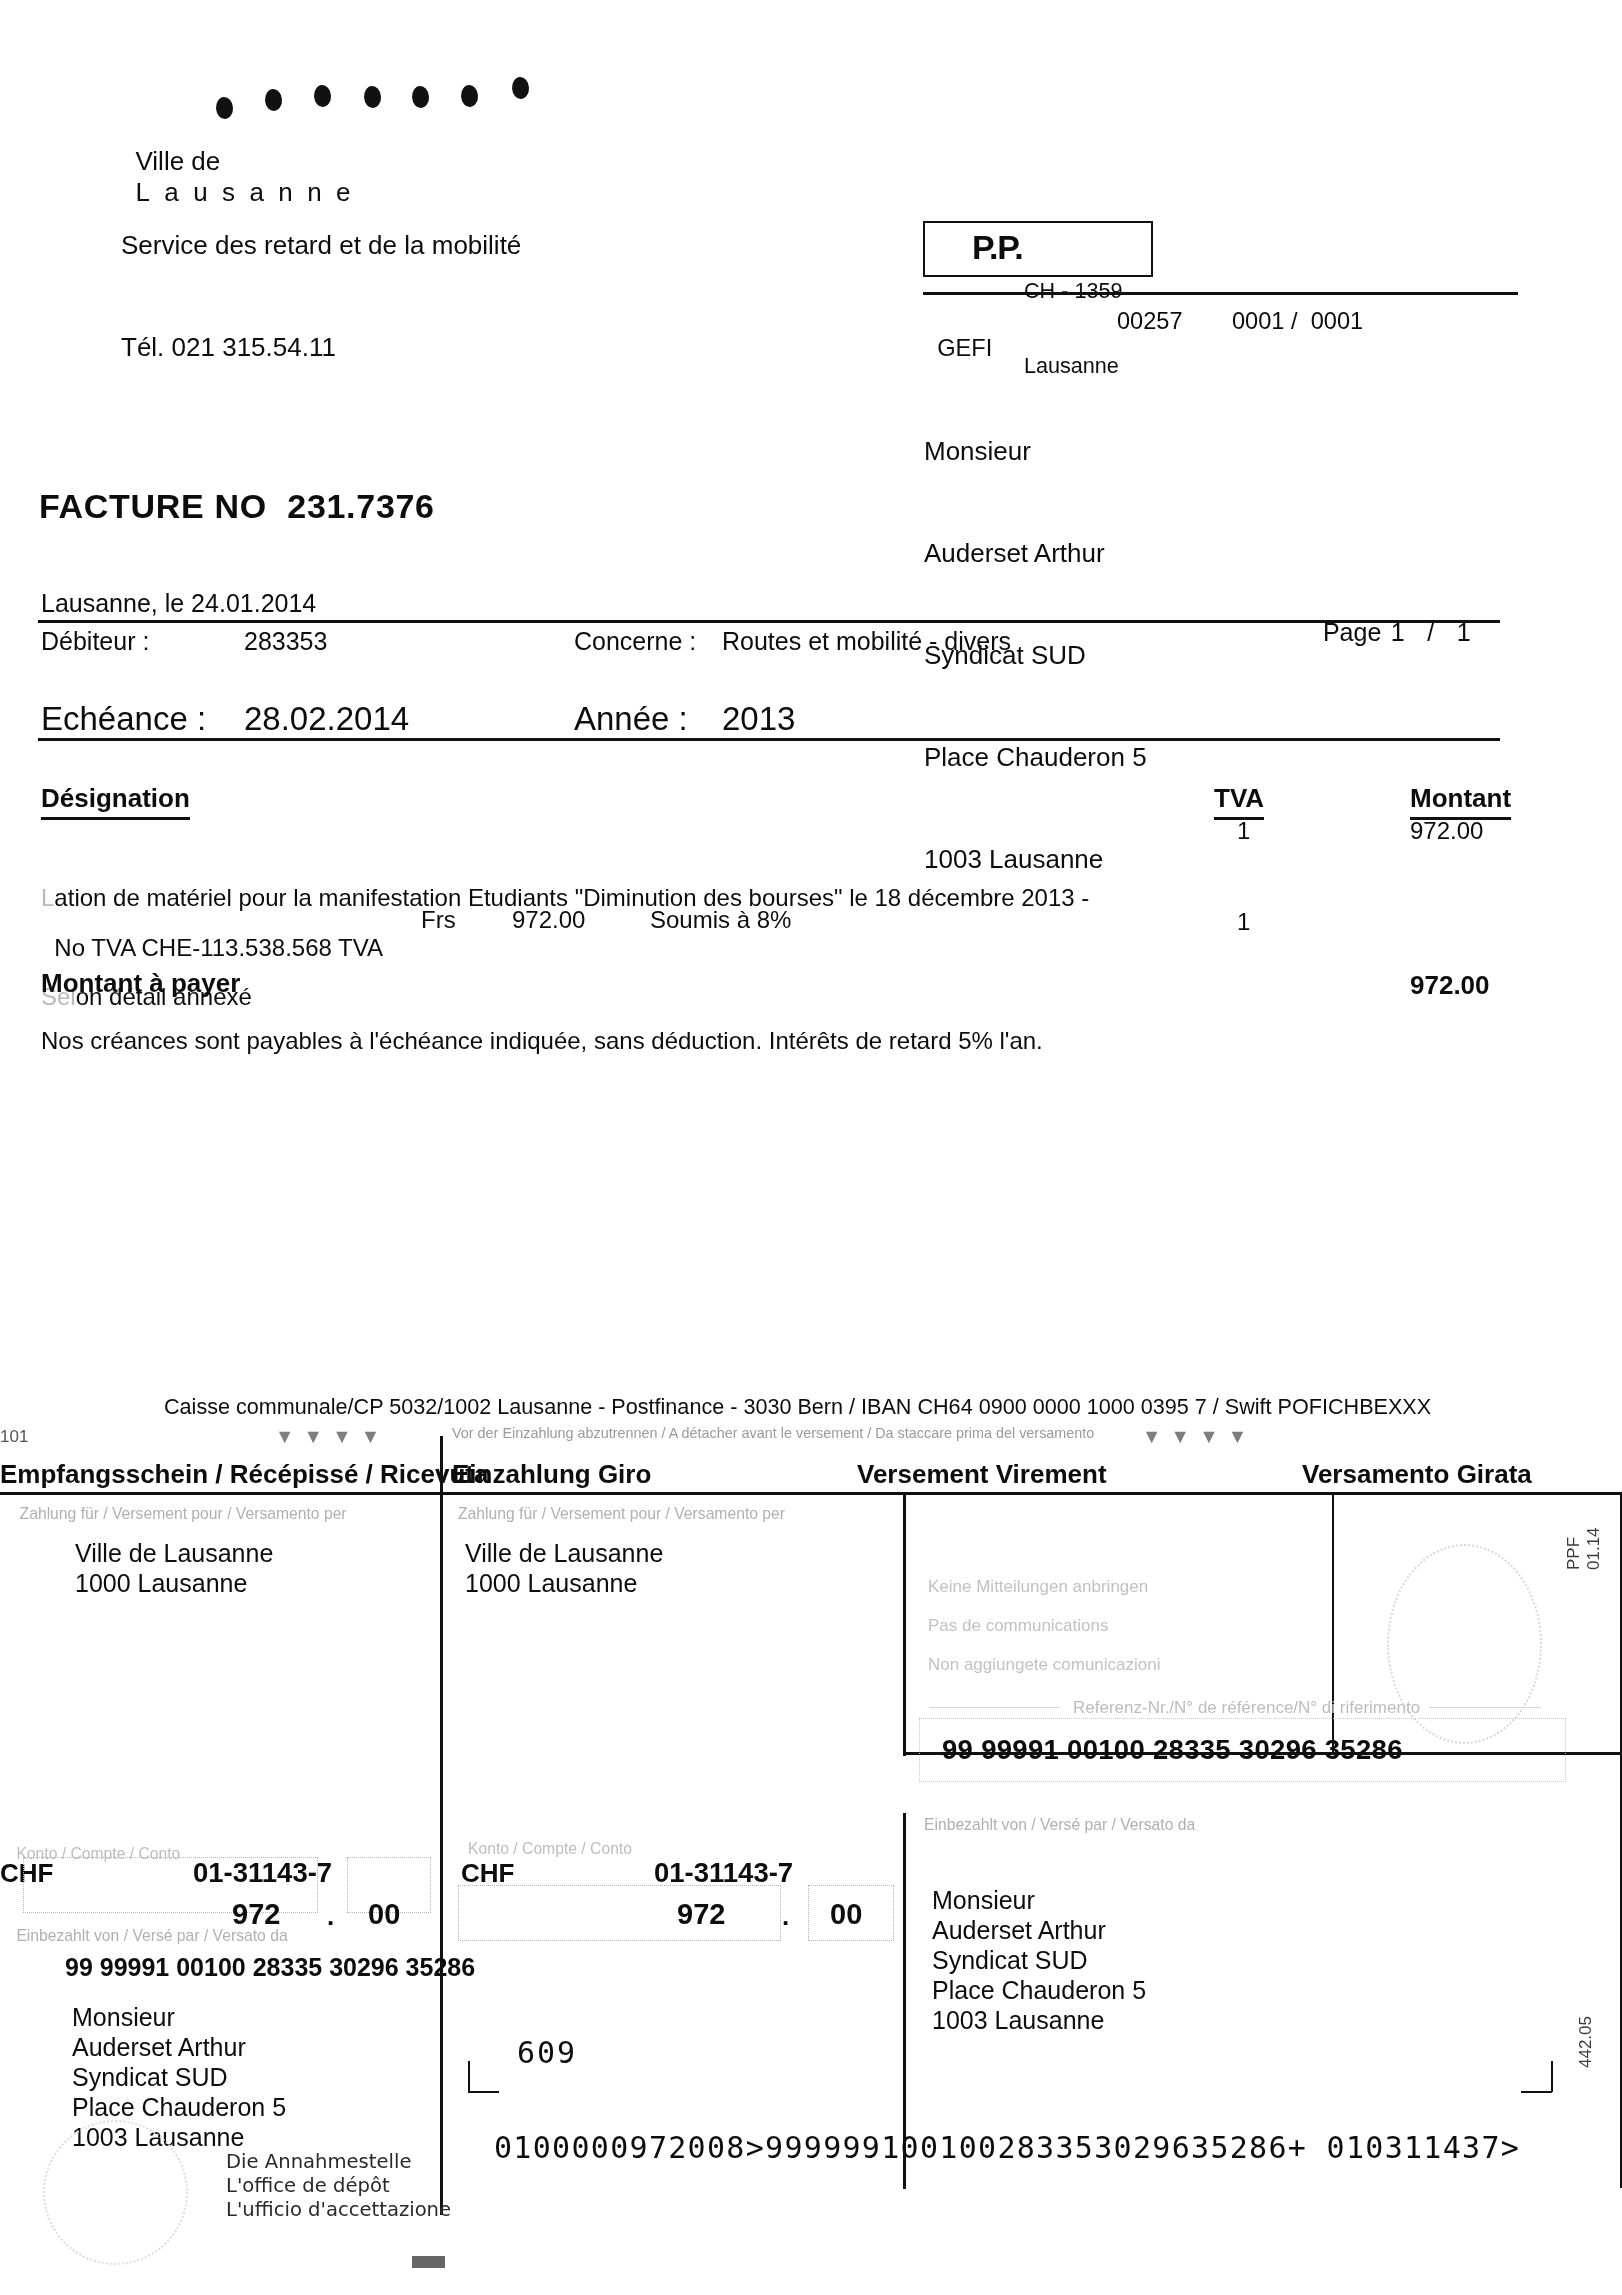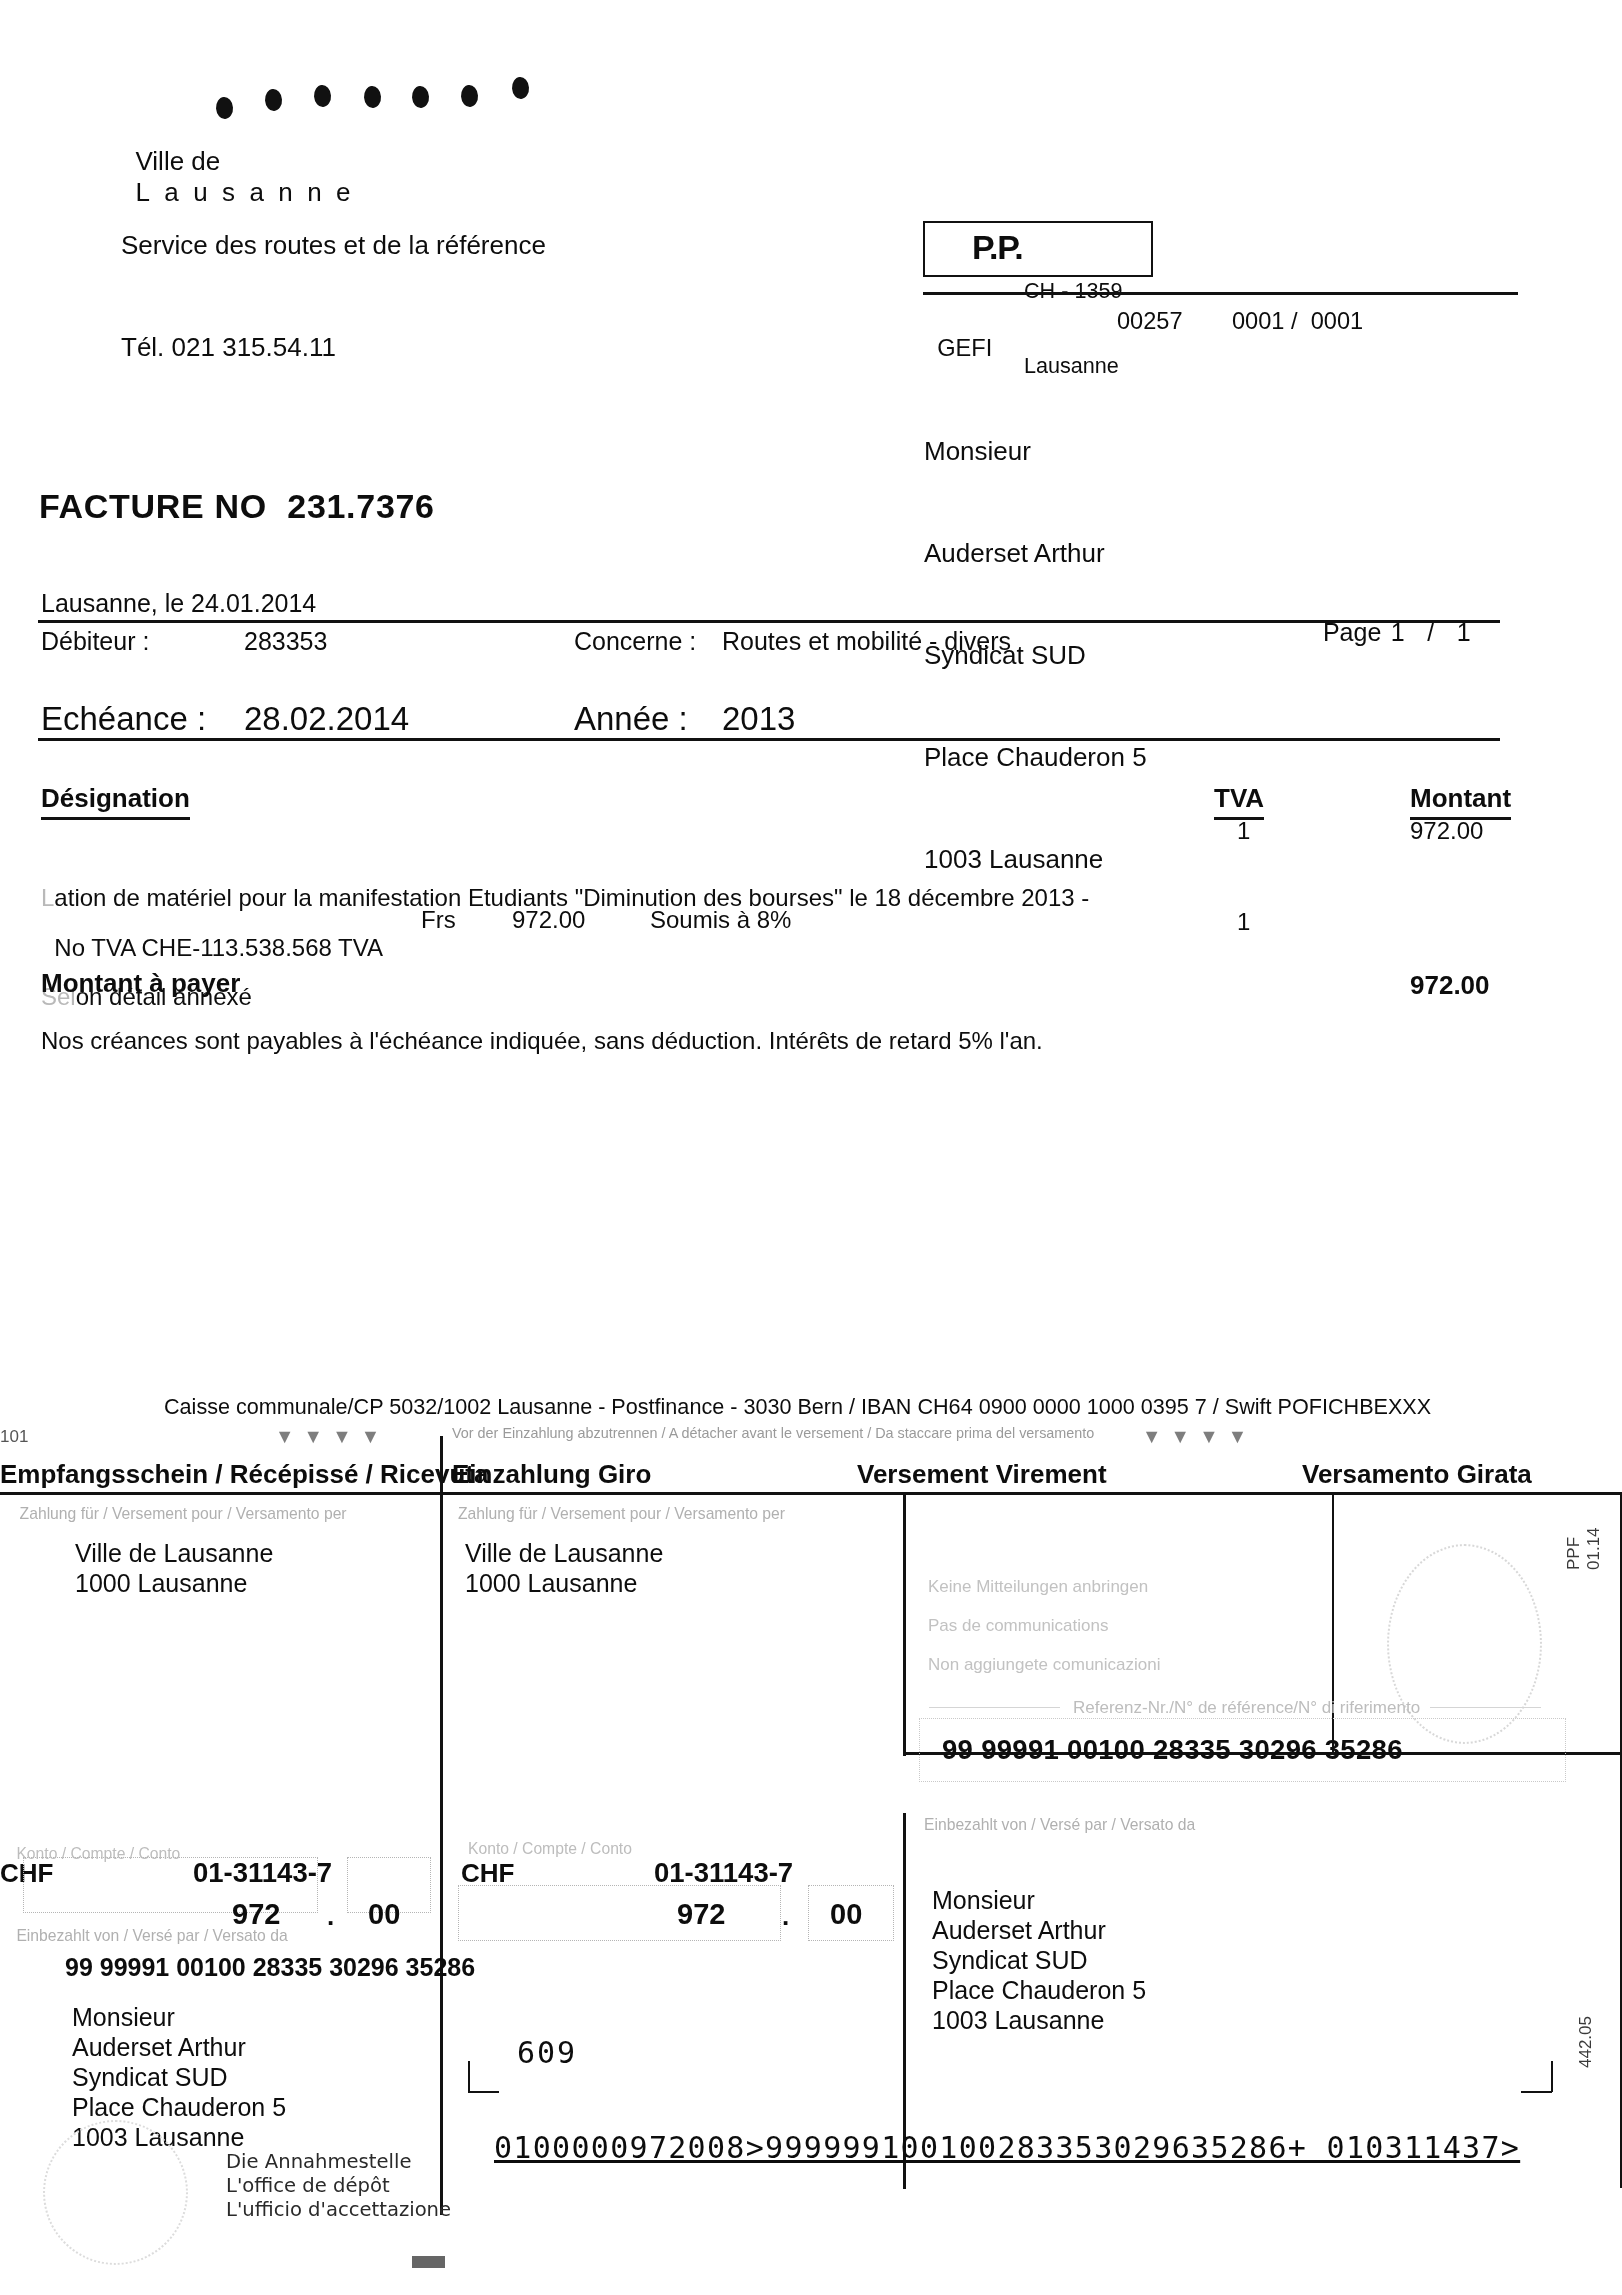--- a/index.html
+++ b/index.html
@@ -128,21 +128,21 @@
       font-family:"DejaVu Sans",sans-serif;}
   #num609{position:absolute;left:517px;top:2035px;font-size:30px;letter-spacing:2px;
       font-family:"DejaVu Sans Mono",monospace;}
   #corner-l-609{position:absolute;left:468px;top:2061px;width:2px;height:31px;background:#111;}
   #corner-l-609b{position:absolute;left:468px;top:2091px;width:31px;height:2px;background:#111;}
   #corner-r{position:absolute;left:1551px;top:2061px;width:2px;height:31px;background:#111;}
   #corner-rb{position:absolute;left:1521px;top:2091px;width:31px;height:2px;background:#111;}
   #vertical-442{position:absolute;left:1576px;top:2068px;font-size:17px;color:#3a3a3a;
       transform:rotate(-90deg);transform-origin:left top;}
   #ocr-line{position:absolute;left:494px;top:2130px;font-size:30px;letter-spacing:1.3px;
-      font-family:"DejaVu Sans Mono",monospace;text-decoration:underline;}
+      font-family:"DejaVu Sans Mono",monospace;}
   #bottom-mark{position:absolute;left:412px;top:2256px;width:33px;height:11.8px;background:#666;}
   #giro-sep-low{position:absolute;left:903px;top:1813px;width:2.6px;height:376px;background:#111;}
 </style>
 </head>
 <body>
 
 <div class="dots">
   <i style="left:0px;top:11.8px;"></i>
   <i style="left:49px;top:3.9px;"></i>
   <i style="left:98px;top:0px;"></i>
@@ -151,21 +151,21 @@
   <i style="left:245px;top:0px;"></i>
   <i style="left:296px;top:-7.9px;"></i>
 </div>
 
 <div class="abs" id="logo-row">
   <span class="vdl">Ville de</span>
   <span id="logo-spread">Lausanne</span>
 </div>
 
 <div class="abs" id="sender-lines">
-  <div>Service des routes et de la référence</div>
+  <div>Service des retard et de la mobilité</div>
   <div>Tél. 021 315.54.11</div>
 </div>
 
 <div class="abs" id="pp-box"></div>
 <div class="abs" id="pp-abbr">P.P.</div>
 <div class="abs" id="pp-city">
   <div>CH - 1359</div>
   <div>Lausanne</div>
 </div>
 <div class="abs" id="pp-rule"></div>

